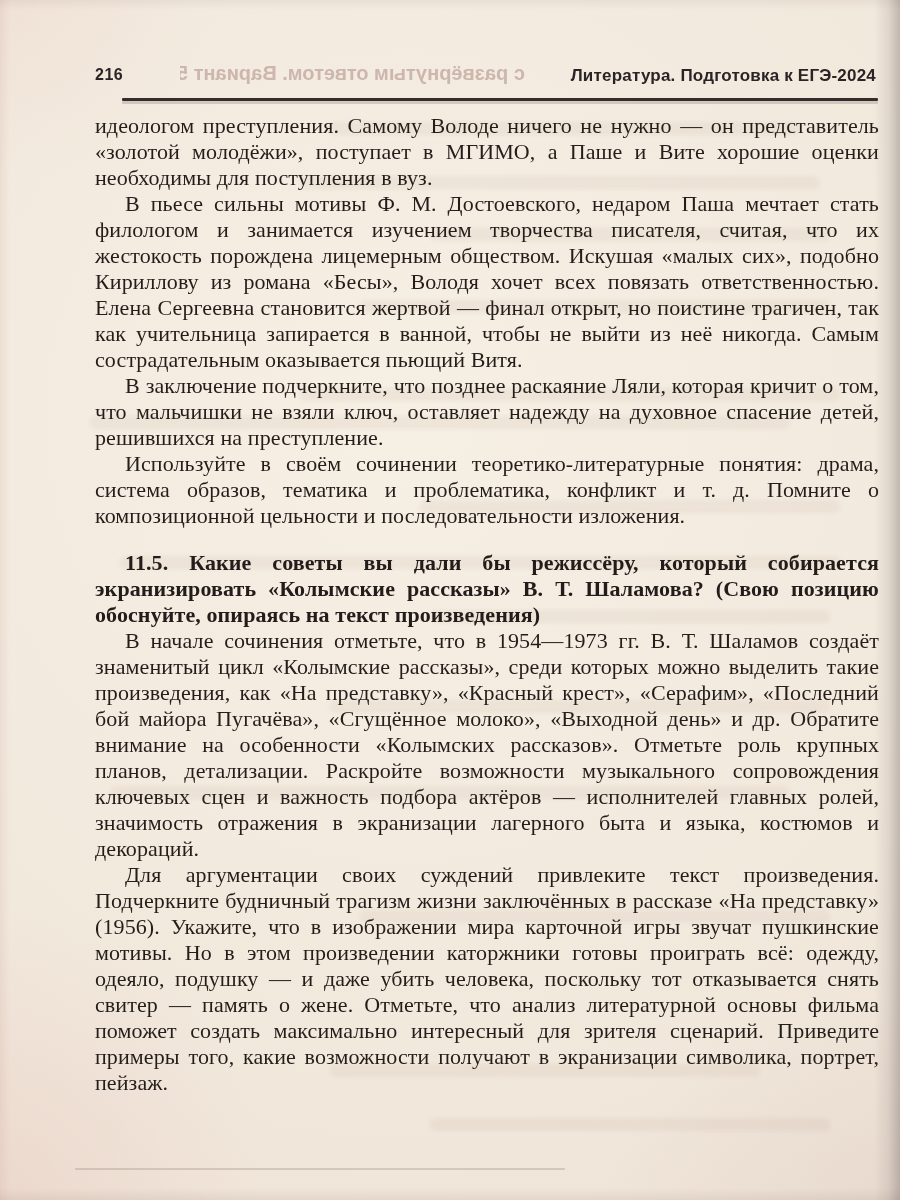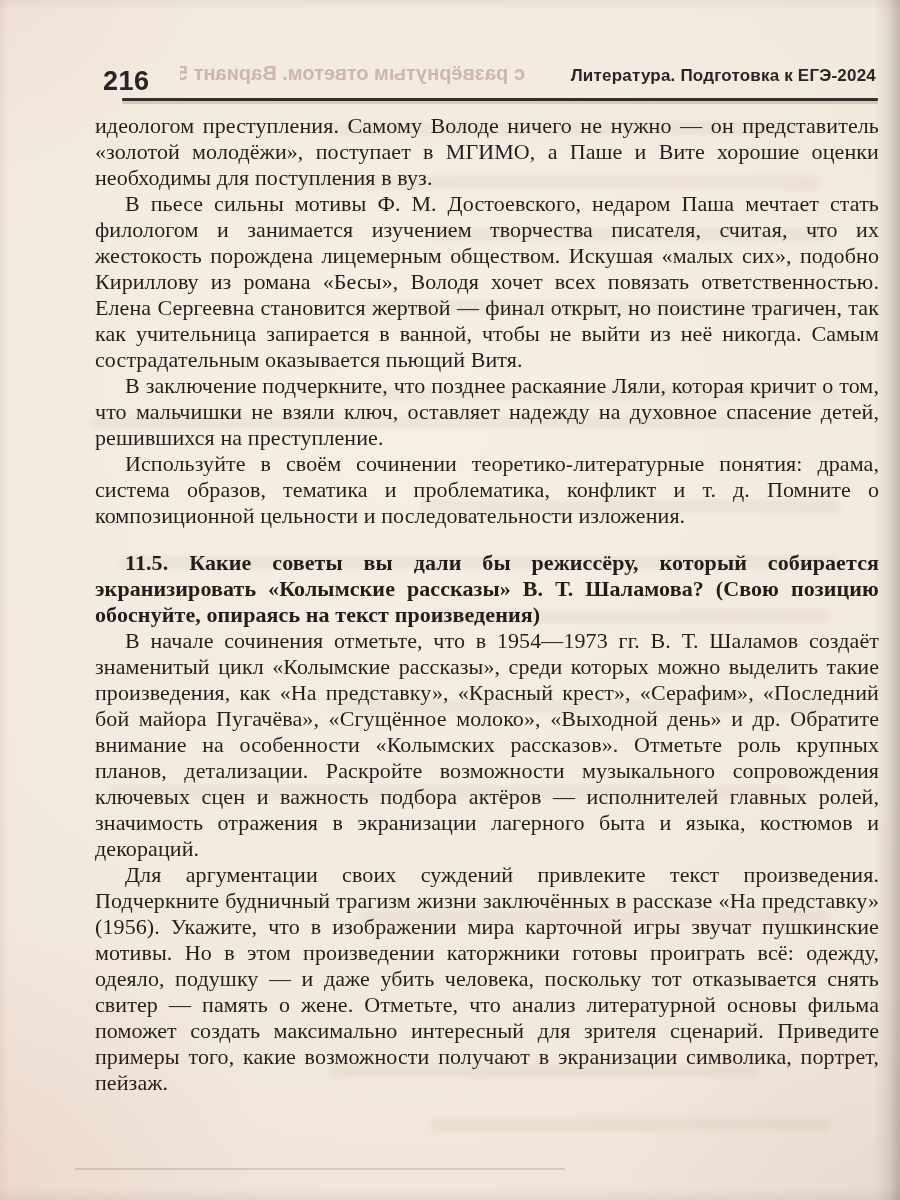--- a/index.html
+++ b/index.html
@@ -25,21 +25,21 @@
     background:linear-gradient(to right, rgba(205,160,150,0.18), rgba(205,160,150,0));}
   .edge-top{position:absolute;top:0;left:0;right:0;height:10px;
     background:linear-gradient(to bottom, rgba(140,120,112,0.10), rgba(140,120,112,0));}
   .edge-bottom{position:absolute;bottom:0;left:0;right:0;height:12px;
     background:linear-gradient(to top, rgba(150,125,118,0.14), rgba(150,125,118,0));}
 
   
   .hdr{position:absolute;top:64px;left:95px;right:24px;height:32px;
     font-family:"Liberation Sans","DejaVu Sans",sans-serif;font-weight:bold;
     color:#2b2425;}
-  .page-num{position:absolute;left:8px;top:2px;font-size:27px;letter-spacing:0.5px;}
+  .page-num{position:absolute;left:0;top:2px;font-size:16px;letter-spacing:0.5px;}
   .run-title{position:absolute;right:0;top:2px;font-size:17px;letter-spacing:0.2px;}
   .rule{position:absolute;top:98px;left:122px;width:756px;height:3px;background:#362c2b;border-radius:1px;box-shadow:0 3px 0 rgba(54,44,43,0.18);}
 
   
   .bleed-hdr{position:absolute;top:62px;left:180px;width:345px;height:26px;
     font-family:"Liberation Sans","DejaVu Sans",sans-serif;font-weight:bold;font-size:20px;
     color:rgba(173,138,129,0.55);transform:scaleX(-1);filter:blur(0.7px);
     white-space:nowrap;overflow:hidden;}
   
   .bleed-band{position:absolute;height:13px;border-radius:6px;

